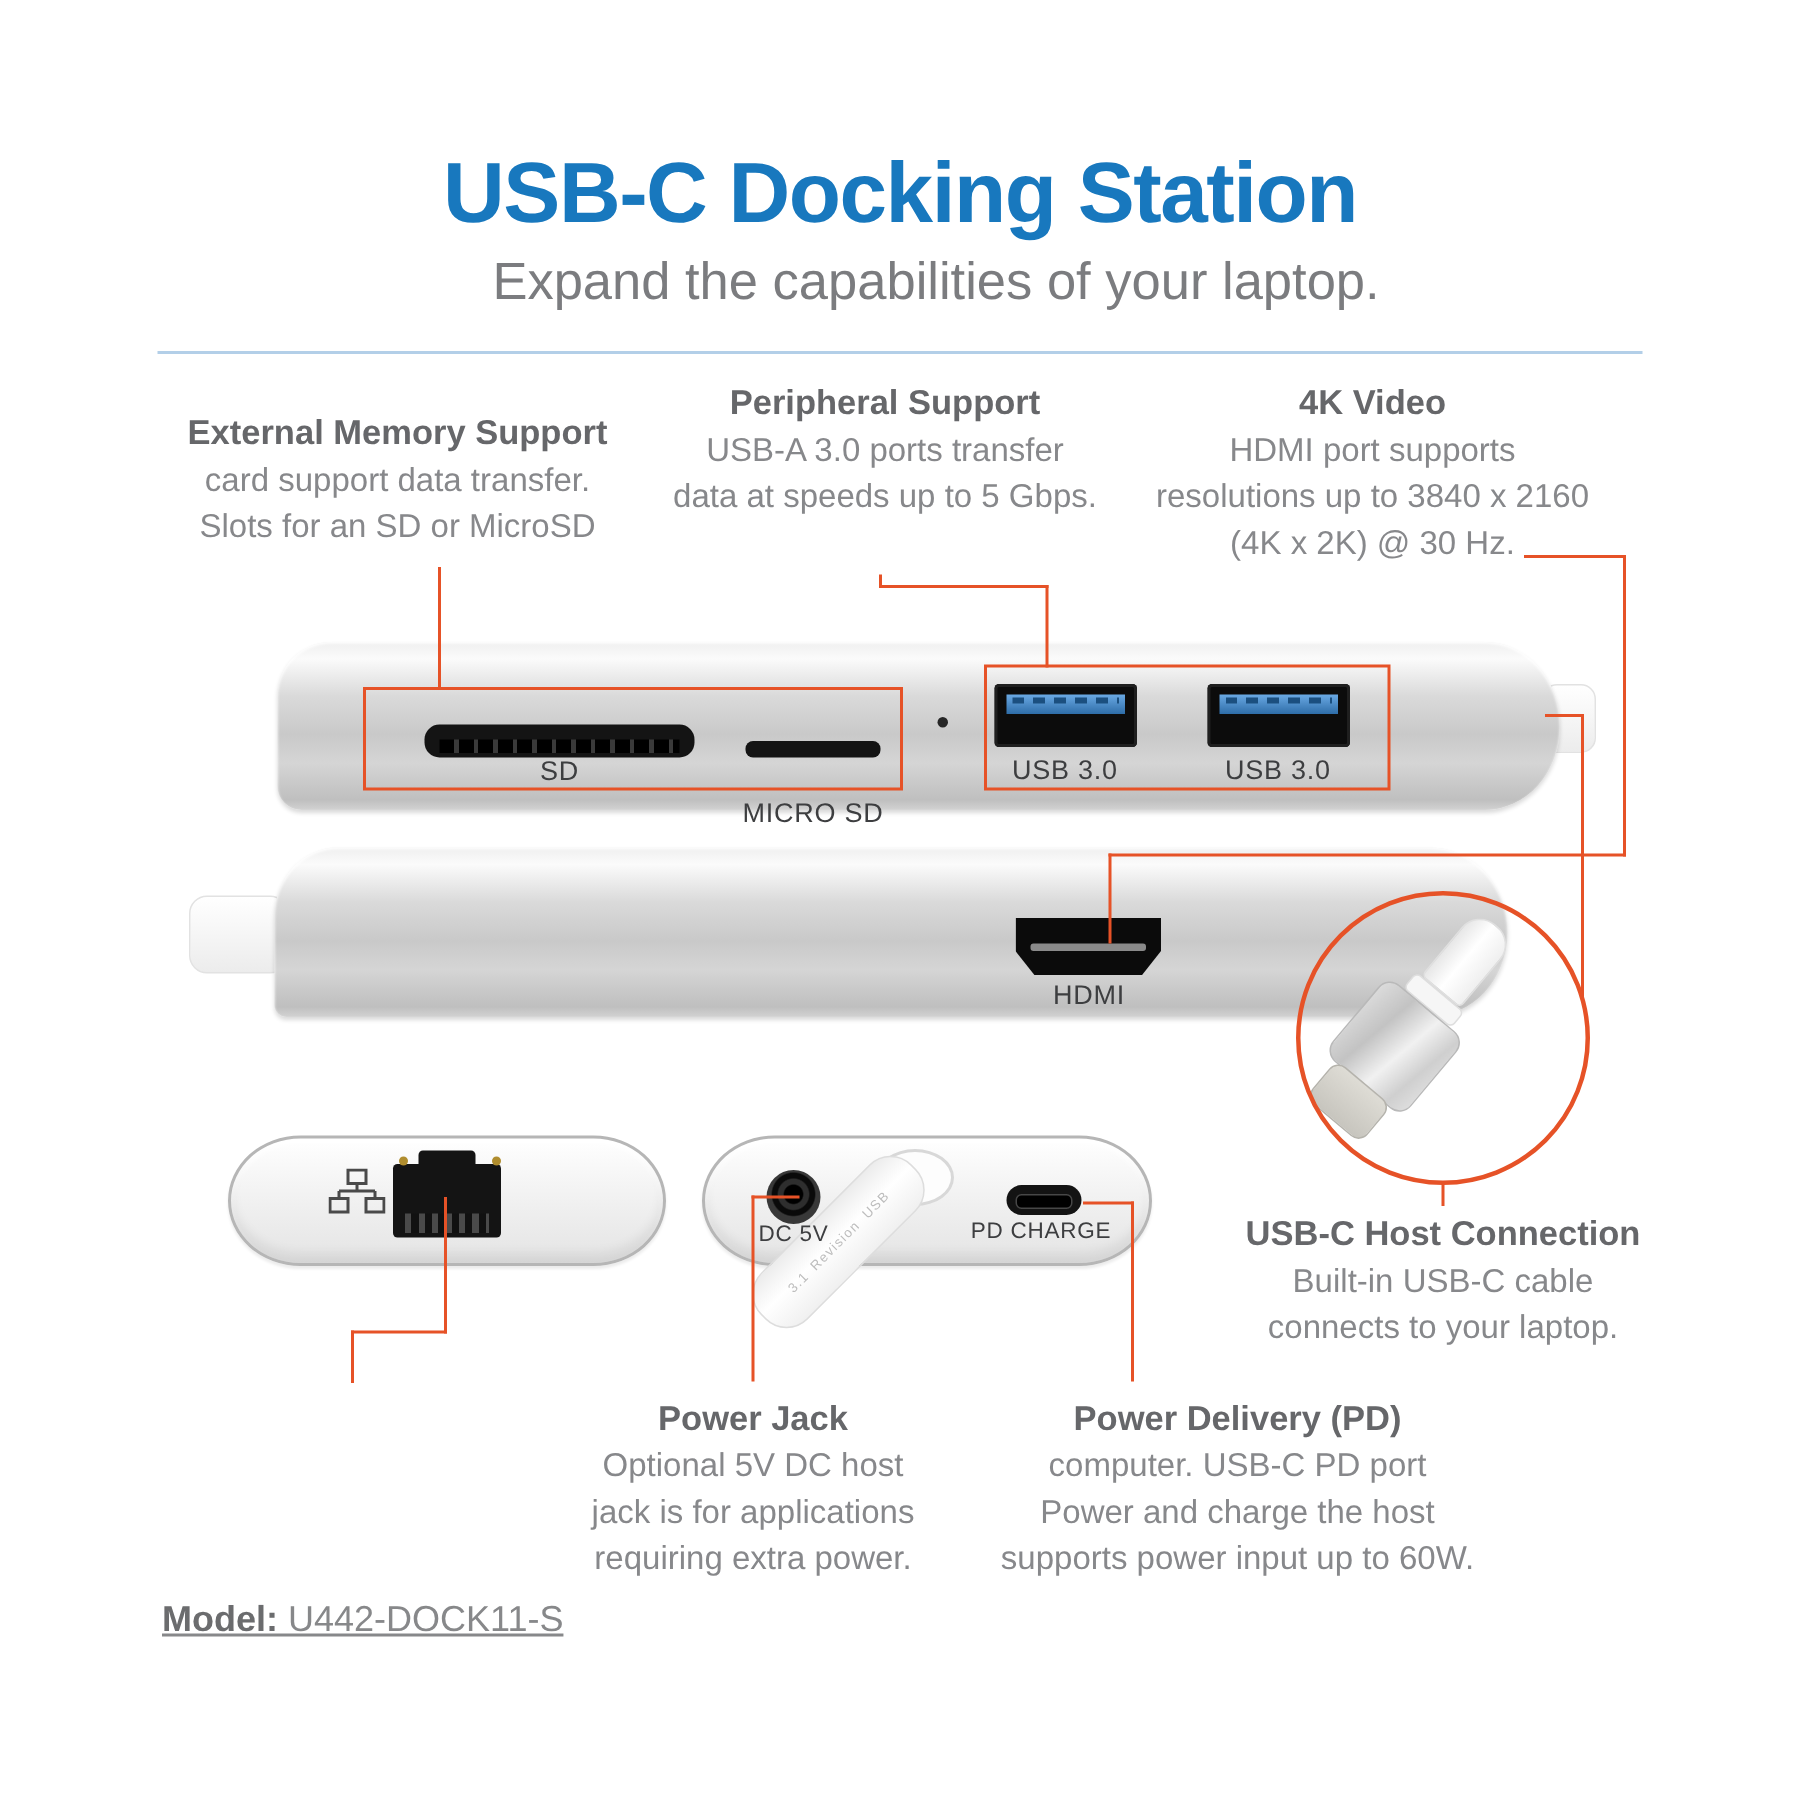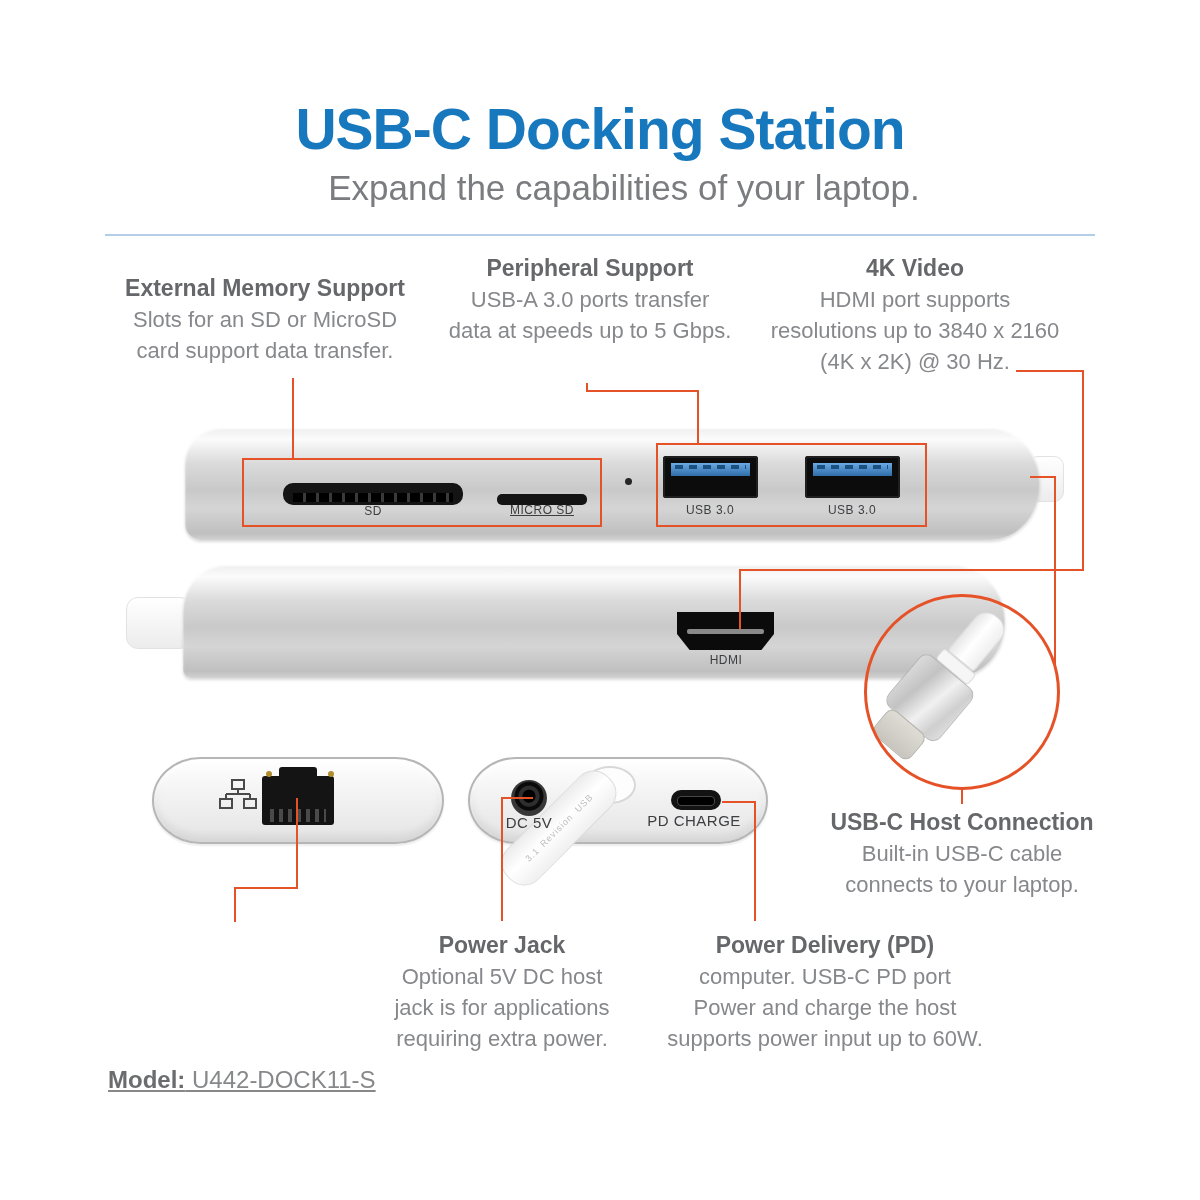--- a/index.html
+++ b/index.html
@@ -14,21 +14,21 @@
   .feature{position:absolute;text-align:center;color:#87888b;font-size:22px;line-height:31px;}
   .feature .fh{font-weight:700;color:#66676a;font-size:23px;}
   .cl{position:absolute;background:#e65227;z-index:3;}
   .crect{position:absolute;border:2px solid #e65227;z-index:3;}
   .bar{position:absolute;z-index:1;
        background:linear-gradient(180deg,#efefef 0%,#fbfbfb 10%,#dadada 32%,#c9c9c9 55%,#d5d5d5 72%,#bfbfbf 94%,#d2d2d2 100%);
        box-shadow:inset 0 1px 2px #ffffff, 0 2px 3px rgba(0,0,0,.15);}
   .stub{position:absolute;z-index:0;background:linear-gradient(180deg,#ffffff,#ececec);
         border:1px solid #e2e2e2;border-radius:10px;}
   .slot{position:absolute;z-index:2;background:#141414;}
-  .plabel{position:absolute;z-index:2;color:#3d3e40;font-size:12px;text-align:center;letter-spacing:.5px;}
+  .plabel{position:absolute;z-index:2;color:#3d3e40;font-size:18px;text-align:center;letter-spacing:.5px;}
   .usbport{position:absolute;z-index:2;background:#0c0c0c;border-radius:3px;box-shadow:inset 0 0 0 2px #1f1f1f;}
   .tongue{position:absolute;left:8px;right:8px;top:7px;height:13px;
           background:linear-gradient(180deg,#6aa9e4,#2e6da8);}
   .pins{position:absolute;left:12px;right:12px;top:9px;height:4px;
           background:repeating-linear-gradient(90deg,#1b4f7f 0 8px,transparent 8px 14px);}
   .hdmi{position:absolute;z-index:2;background:#0b0b0b;
         clip-path:polygon(0 0,100% 0,100% 58%,87% 100%,13% 100%,0 58%);}
   .hdmi-pins{position:absolute;left:10%;right:10%;top:46%;height:5px;background:#8a8a8a;border-radius:2px;}
   .endcap{position:absolute;z-index:1;border:2px solid #b6b6b6;border-radius:50px/45px;
         background:linear-gradient(180deg,#ffffff,#f2f2f2 45%,#e4e4e4);
@@ -63,22 +63,22 @@
 <body>
 
 <div id="canvas">
 
   <div class="title">USB-C Docking Station</div>
   <div class="subtitle">Expand the capabilities of your laptop.</div>
   <div class="divider"></div>
 
   <div class="feature" style="left:85px;top:253px;width:360px;margin-top:20px;">
     <div class="fh">External Memory Support</div>
+    <div>card support data transfer.</div>
     <div>Slots for an SD or MicroSD</div>
-    <div>card support data transfer.</div>
   </div>
   <div class="feature" style="left:410px;top:253px;width:360px;">
     <div class="fh">Peripheral Support</div>
     <div>USB-A 3.0 ports transfer</div>
     <div>data at speeds up to 5 Gbps.</div>
   </div>
   <div class="feature" style="left:735px;top:253px;width:360px;">
     <div class="fh">4K Video</div>
     <div>HDMI port supports</div>
     <div>resolutions up to 3840 x 2160</div>
@@ -107,21 +107,21 @@
   <div class="crect" style="left:242px;top:458px;width:356px;height:65px;"></div>
   <div class="crect" style="left:656px;top:443px;width:267px;height:80px;"></div>
 
   <div class="stub" style="left:1028px;top:456px;width:34px;height:44px;"></div>
   <div class="bar" style="left:185px;top:428px;width:855px;height:112px;border-radius:36px 50px 50px 16px / 36px 56px 56px 16px;"></div>
   <div class="slot" style="left:283px;top:483px;width:180px;height:22px;border-radius:10px;">
     <div class="teeth"></div>
   </div>
   <div class="plabel" style="left:323px;top:504px;width:100px;">SD</div>
   <div class="slot" style="left:497px;top:494px;width:90px;height:11px;border-radius:5px;"></div>
-  <div class="plabel" style="left:482px;top:503px;width:120px;text-decoration:underline;">MICRO SD</div>
+  <div class="plabel" style="left:482px;top:532px;width:120px;">MICRO SD</div>
   <div class="led" style="left:625px;top:478px;"></div>
   <div class="usbport" style="left:663px;top:456px;width:95px;height:42px;">
     <div class="tongue"></div>
     <div class="pins"></div>
   </div>
   <div class="plabel" style="left:660px;top:503px;width:100px;">USB 3.0</div>
   <div class="usbport" style="left:805px;top:456px;width:95px;height:42px;">
     <div class="tongue"></div>
     <div class="pins"></div>
   </div>

